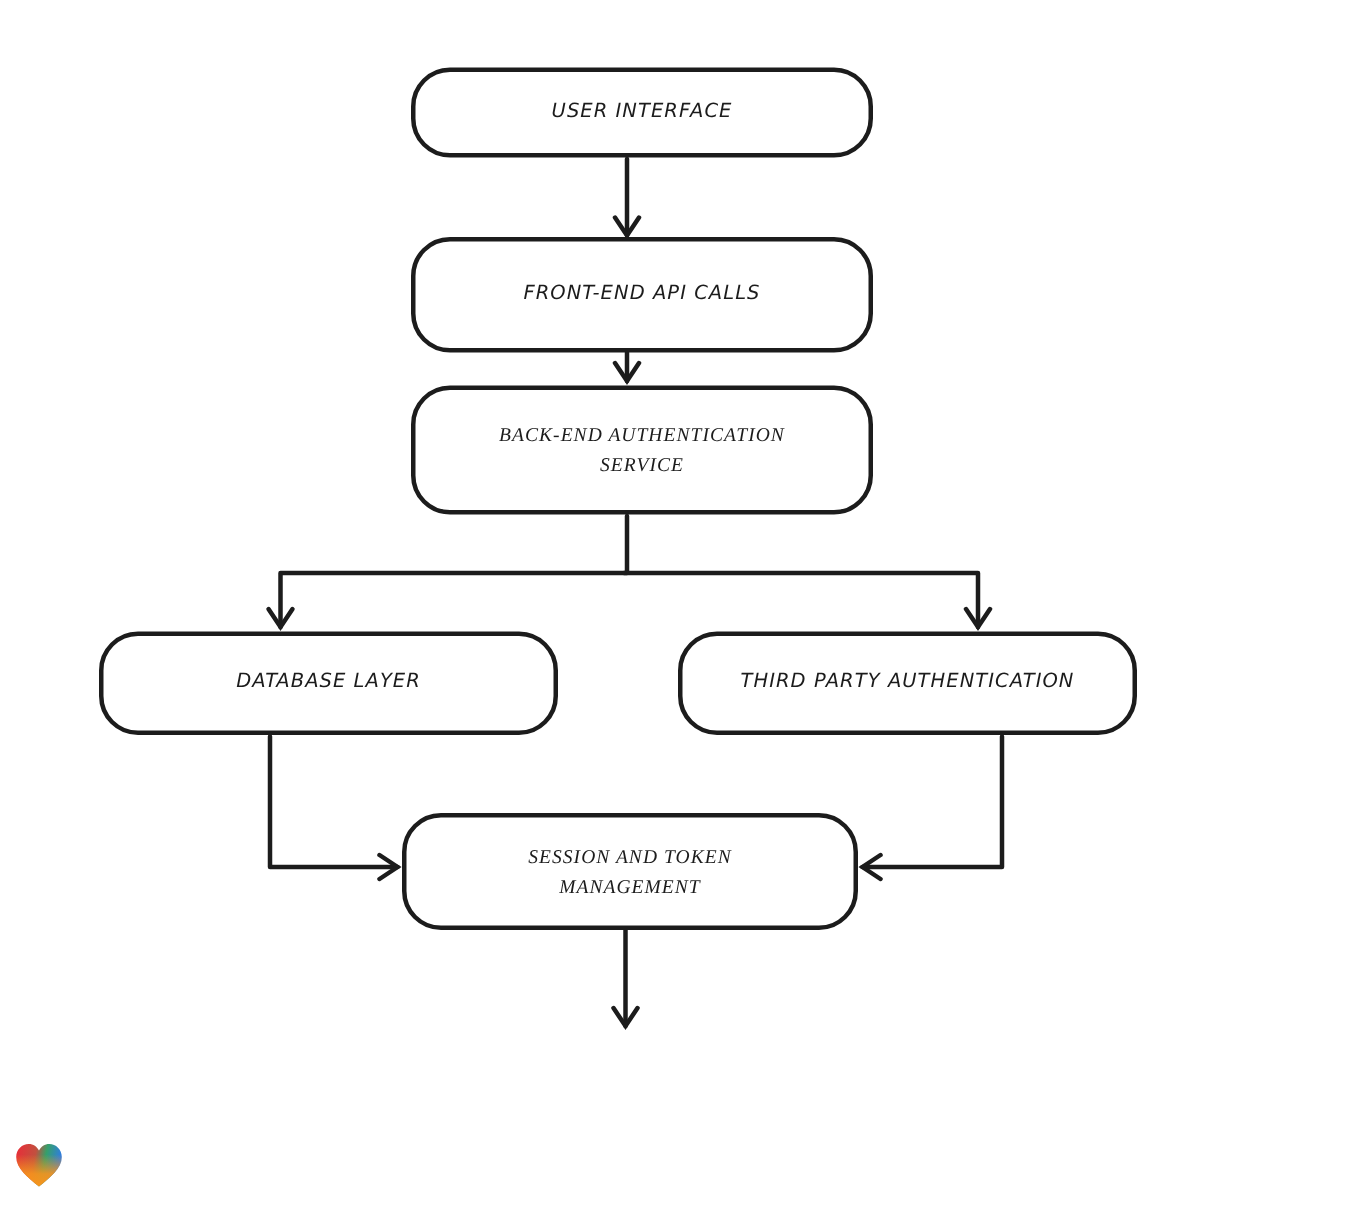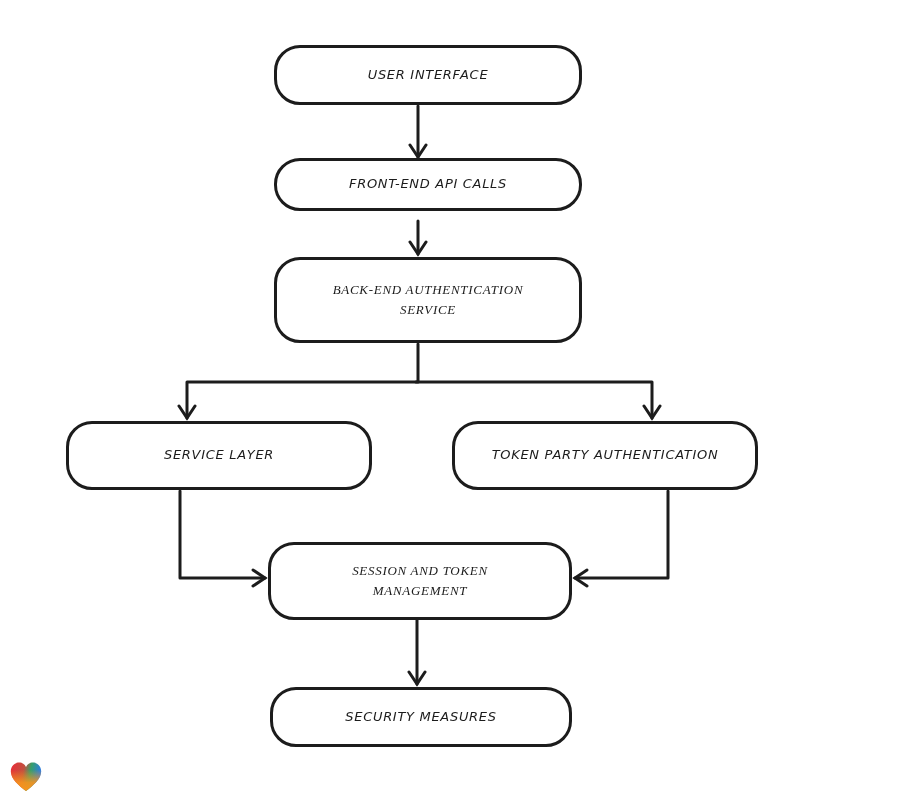--- a/index.html
+++ b/index.html
@@ -31,21 +31,21 @@
     font-style: italic;
     font-weight: 500;
     letter-spacing: 0.7px;
     line-height: 1.55;
     box-sizing: border-box;
   }
   .node .lbl { display: inline-block; padding: 0 8px; }
   .node.narrow .lbl { max-width: 205px; font-family: Liberation Serif, serif; }
 
   #n-user       { left: 274px; top: 45px;  width: 308px; height: 60px; }
-  #n-frontend   { left: 274px; top: 158px; width: 308px; height: 53px; }
+  #n-frontend   { left: 274px; top: 158px; width: 308px; height: 77px; }
   #n-backend    { left: 274px; top: 257px; width: 308px; height: 86px; }
   #n-database   { left: 66px;  top: 421px; width: 306px; height: 69px; }
   #n-thirdparty { left: 452px; top: 421px; width: 306px; height: 69px; }
   #n-session    { left: 268px; top: 542px; width: 304px; height: 78px; }
   #n-security   { left: 270px; top: 687px; width: 302px; height: 60px; }
 
   .logo {
     position: absolute;
     left: 8px;
     top: 759px;
@@ -82,34 +82,31 @@
 
   <div class="node" id="n-frontend">
     <span class="lbl">FRONT-END API CALLS</span>
   </div>
 
   <div class="node narrow" id="n-backend">
     <span class="lbl">BACK-END AUTHENTICATION SERVICE</span>
   </div>
 
   <div class="node" id="n-database">
-    <span class="lbl">SERVICE LAYER</span>
+    <span class="lbl">DATABASE LAYER</span>
   </div>
 
   <div class="node" id="n-thirdparty">
-    <span class="lbl">TOKEN PARTY AUTHENTICATION</span>
+    <span class="lbl">THIRD PARTY AUTHENTICATION</span>
   </div>
 
   <div class="node narrow" id="n-session">
     <span class="lbl">SESSION AND TOKEN MANAGEMENT</span>
   </div>
 
-  <div class="node" id="n-security">
-    <span class="lbl">SECURITY MEASURES</span>
-  </div>
 
   <svg class="logo" viewBox="0 0 32 32" xmlns="http://www.w3.org/2000/svg">
     <defs>
       <linearGradient id="heartX" x1="0%" y1="0%" x2="100%" y2="18%">
         <stop offset="0%" stop-color="#ea2c38"></stop>
         <stop offset="45%" stop-color="#c2503f"></stop>
         <stop offset="68%" stop-color="#35a06a"></stop>
         <stop offset="100%" stop-color="#2f7de0"></stop>
       </linearGradient>
       <linearGradient id="heartY" x1="0%" y1="0%" x2="0%" y2="100%">

